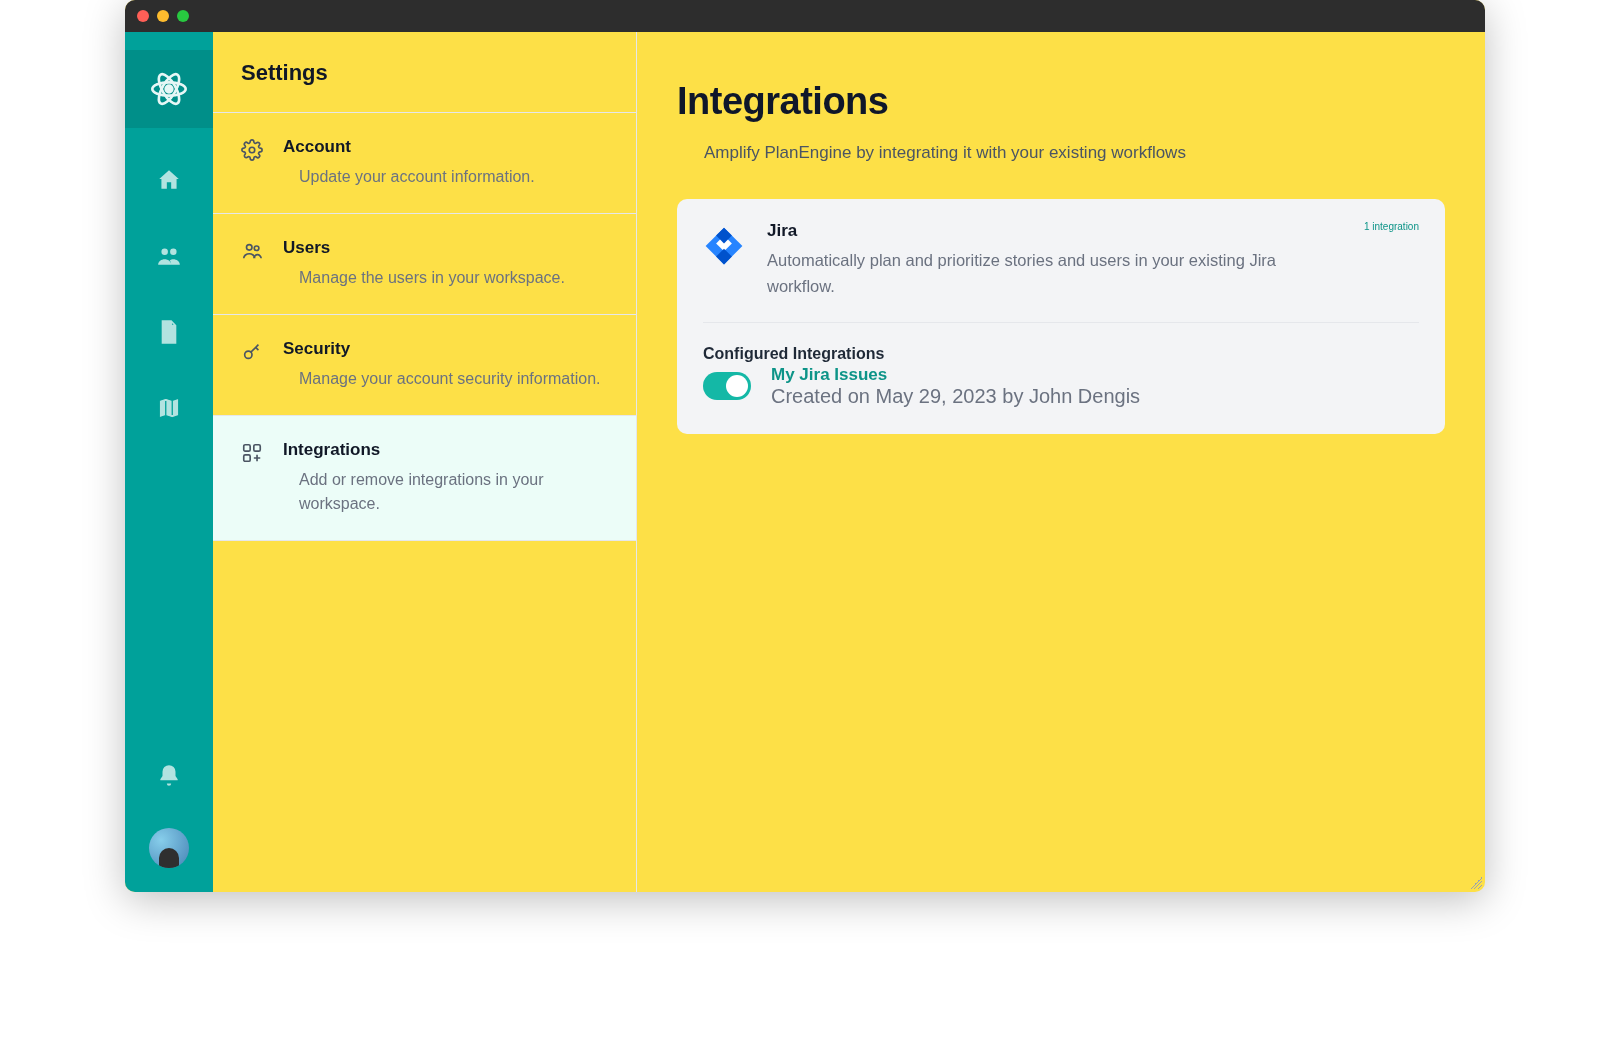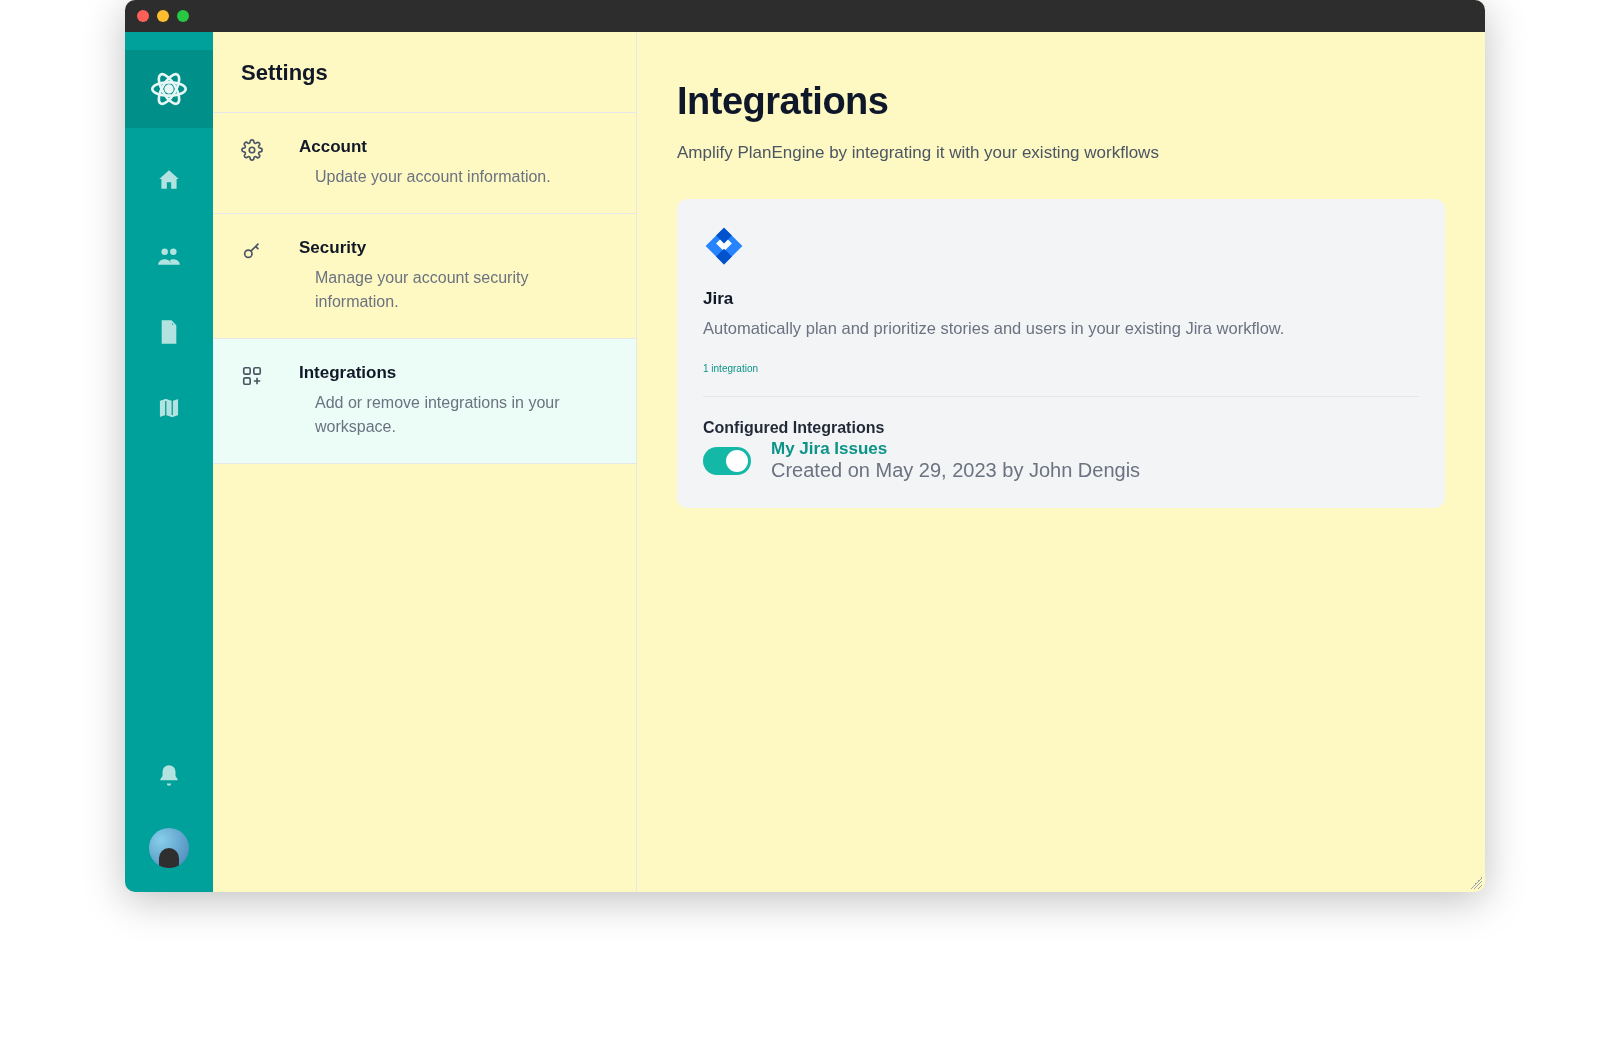--- a/index.html
+++ b/index.html
@@ -8,21 +8,21 @@
 
   .window {
     width: 1360px;
     height: 892px;
     margin: 0 auto;
     border-radius: 10px;
     overflow: hidden;
     box-shadow: 0 8px 40px rgba(0,0,0,0.25);
     display: flex;
     flex-direction: column;
-    background: #fef9c3;
+    background: #fde047;
     position: relative;
   }
 
   .titlebar {
     height: 32px;
     background: #2d2d2d;
     display: flex;
     align-items: center;
     padding: 0 12px;
     gap: 8px;
@@ -97,21 +97,21 @@
     border-bottom: 1px solid #e5e7eb;
   }
   .settings-header h1 {
     font-size: 22px;
     font-weight: 700;
     color: #111827;
   }
   .settings-item {
     display: flex;
     padding: 24px 28px;
-    gap: 36px;
+    gap: 20px;
     border-bottom: 1px solid #e5e7eb;
     cursor: pointer;
     align-items: flex-start;
   }
   .settings-item.active {
     background: #ecfdf8;
   }
   .settings-item .s-icon {
     width: 22px; height: 22px;
     color: #4b5563;
@@ -142,34 +142,34 @@
     font-size: 38px;
     font-weight: 800;
     color: #0f172a;
     margin-bottom: 20px;
     letter-spacing: -0.5px;
   }
   .main p.integrations-sub {
     font-size: 17px;
     color: #4b5563;
     margin-bottom: 36px;
+    margin-left: 27px;
   }
 
   .card {
     background: #f3f4f6;
     border-radius: 10px;
     padding: 22px 26px 26px;
   }
   .card-header {
     display: flex;
     gap: 22px;
     align-items: flex-start;
     padding-bottom: 22px;
     border-bottom: 1px solid #e5e7eb;
-    flex-direction: column;
   }
   .jira-logo {
     width: 42px; height: 42px;
     flex-shrink: 0;
     margin-top: 4px;
   }
   .card-header-text { flex: 1; }
   .card-header-text h3 {
     font-size: 17px;
     font-weight: 700;
@@ -298,20 +298,33 @@
               <circle cx="12" cy="12" r="3"></circle>
               <path d="M19.4 15a1.7 1.7 0 00.34 1.87l.06.06a2 2 0 11-2.83 2.83l-.06-.06a1.7 1.7 0 00-1.87-.34 1.7 1.7 0 00-1 1.56V21a2 2 0 11-4 0v-.09a1.7 1.7 0 00-1-1.56 1.7 1.7 0 00-1.87.34l-.06.06a2 2 0 11-2.83-2.83l.06-.06a1.7 1.7 0 00.34-1.87 1.7 1.7 0 00-1.56-1H3a2 2 0 110-4h.09a1.7 1.7 0 001.56-1 1.7 1.7 0 00-.34-1.87l-.06-.06a2 2 0 112.83-2.83l.06.06a1.7 1.7 0 001.87.34H9a1.7 1.7 0 001-1.56V3a2 2 0 114 0v.09a1.7 1.7 0 001 1.56 1.7 1.7 0 001.87-.34l.06-.06a2 2 0 112.83 2.83l-.06.06a1.7 1.7 0 00-.34 1.87V9a1.7 1.7 0 001.56 1H21a2 2 0 110 4h-.09a1.7 1.7 0 00-1.56 1z"></path>
             </svg>
         </div>
         <div class="s-text">
           <h3>Account</h3>
           <p>Update your account information.</p>
         </div>
       </div>
 
+      <div class="settings-item">
+        <div class="s-icon">
+          <svg viewBox="0 0 24 24" fill="none" stroke="currentColor" stroke-width="1.8">
+              <circle cx="9" cy="8" r="3"></circle>
+              <circle cx="17" cy="9" r="2.5"></circle>
+              <path d="M3 20c0-3 3-5 6-5s6 2 6 5M14 20c0-2 2-4 4-4s4 2 4 4"></path>
+            </svg>
+        </div>
+        <div class="s-text">
+          <h3>Users</h3>
+          <p>Manage the users in your workspace.</p>
+        </div>
+      </div>
 
       <div class="settings-item">
         <div class="s-icon">
           <svg viewBox="0 0 24 24" fill="none" stroke="currentColor" stroke-width="1.8">
               <circle cx="8" cy="15" r="4"></circle>
               <path d="M10.5 12.5L19 4M16 7l3 3"></path>
             </svg>
         </div>
         <div class="s-text">
           <h3>Security</h3>

